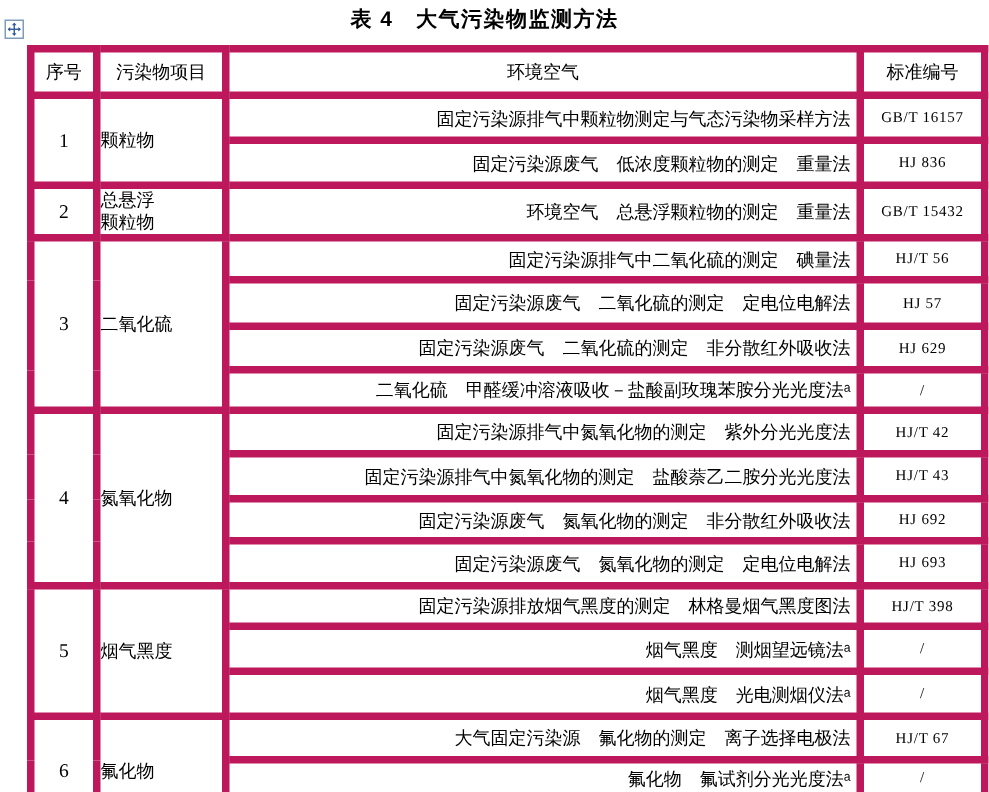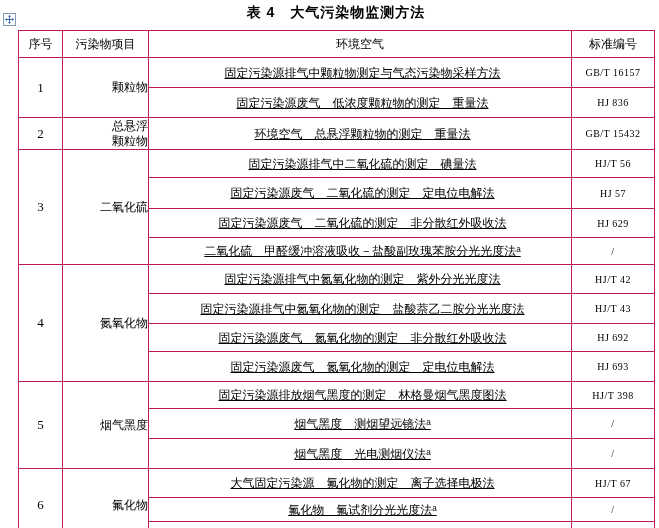--- a/index.html
+++ b/index.html
@@ -2,43 +2,43 @@
 <html><head>
 <meta charset="utf-8">
 <style>
   html,body{margin:0;padding:0;}
   body{
     width:659px;height:528px;overflow:hidden;position:relative;
     background:#ffffff;color:#000;
     font-family:"Liberation Sans","DejaVu Sans",sans-serif;
   }
   .doc-title{
-    position:absolute;left:18px;top:4px;width:636px;
+    position:absolute;left:5px;top:4px;width:636px;
     text-align:center;font-weight:bold;font-size:14px;
     letter-spacing:1px;
   }
   .move-handle{
     position:absolute;left:3px;top:13px;width:13px;height:13px;
     box-sizing:border-box;border:1px solid #7f9db9;background:#fff;
     display:flex;align-items:center;justify-content:center;
     cursor:move;
   }
   table.monitor{
     position:absolute;left:18px;top:30px;width:636px;
     border-collapse:collapse;table-layout:fixed;
   }
   th,td{
-    border:1px solid #be185d;padding:0;
+    border:5px solid #be185d;padding:0;
     font-size:12px;font-weight:normal;vertical-align:middle;
     overflow:hidden;
   }
   th{height:26px;text-align:center;}
   td.c-no{text-align:center;font-family:"Liberation Serif","DejaVu Serif",serif;font-size:13px;}
-  td.c-pol{text-align:right;white-space:pre-line;line-height:15px;}
-  td.c-name{text-align:center;padding-left:9px;padding-right:4px;line-height:14px;text-decoration:underline;}
+  td.c-pol{text-align:left;white-space:pre-line;line-height:15px;}
+  td.c-name{text-align:right;padding-left:9px;padding-right:4px;line-height:14px;}
   td.c-code{text-align:center;font-family:"Liberation Serif","DejaVu Serif",serif;font-size:10px;letter-spacing:0.5px;white-space:nowrap;}
 </style>
 </head>
 <body>
 
 <div class="move-handle">
   <span style="display:flex;">
     <svg width="9" height="9" viewBox="0 0 16 16" aria-hidden="true">
       <g fill="#2b579a">
         <path d="M8 0 L5.3 3.2 H10.7 Z"></path>

